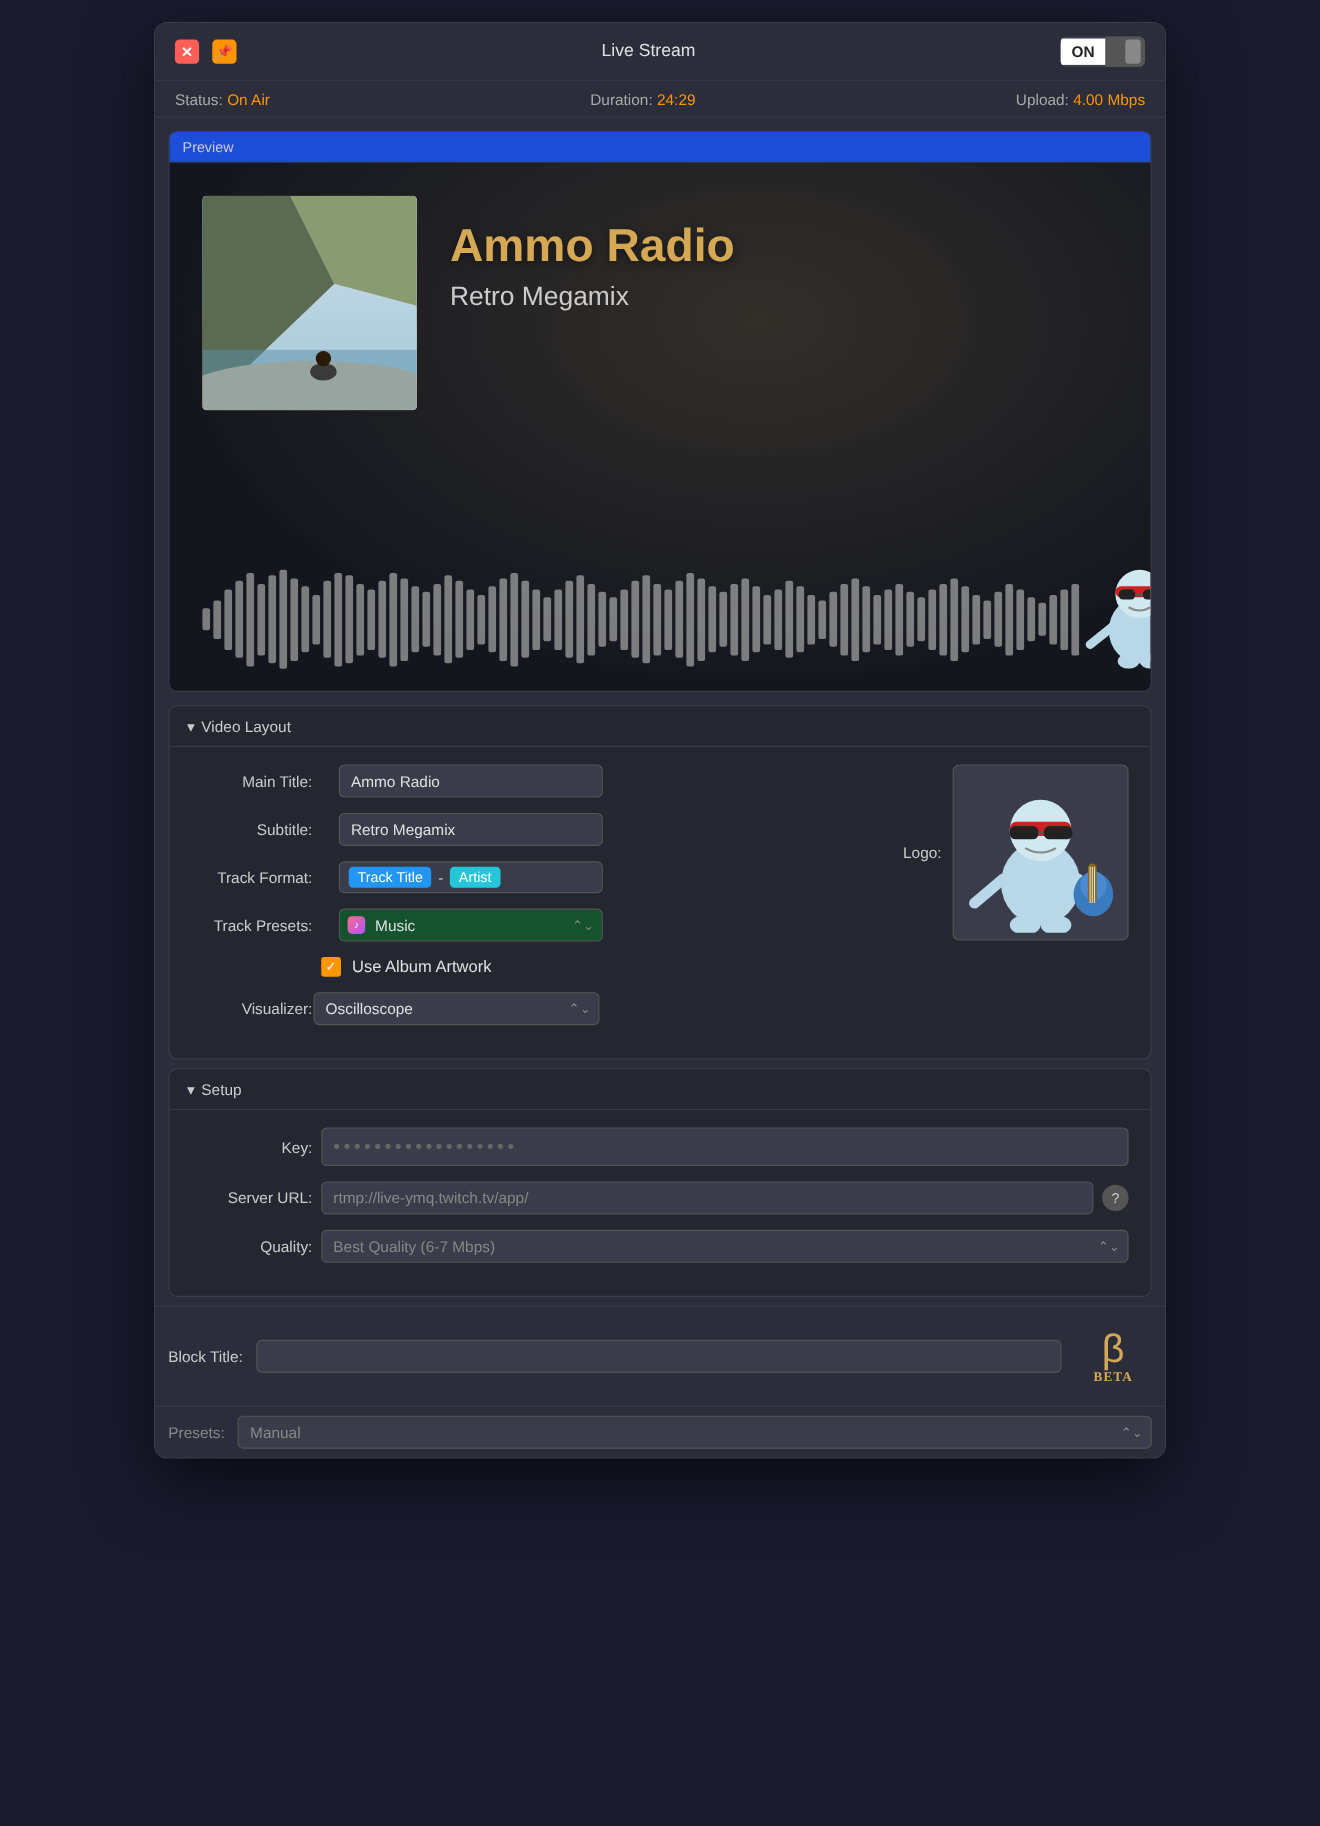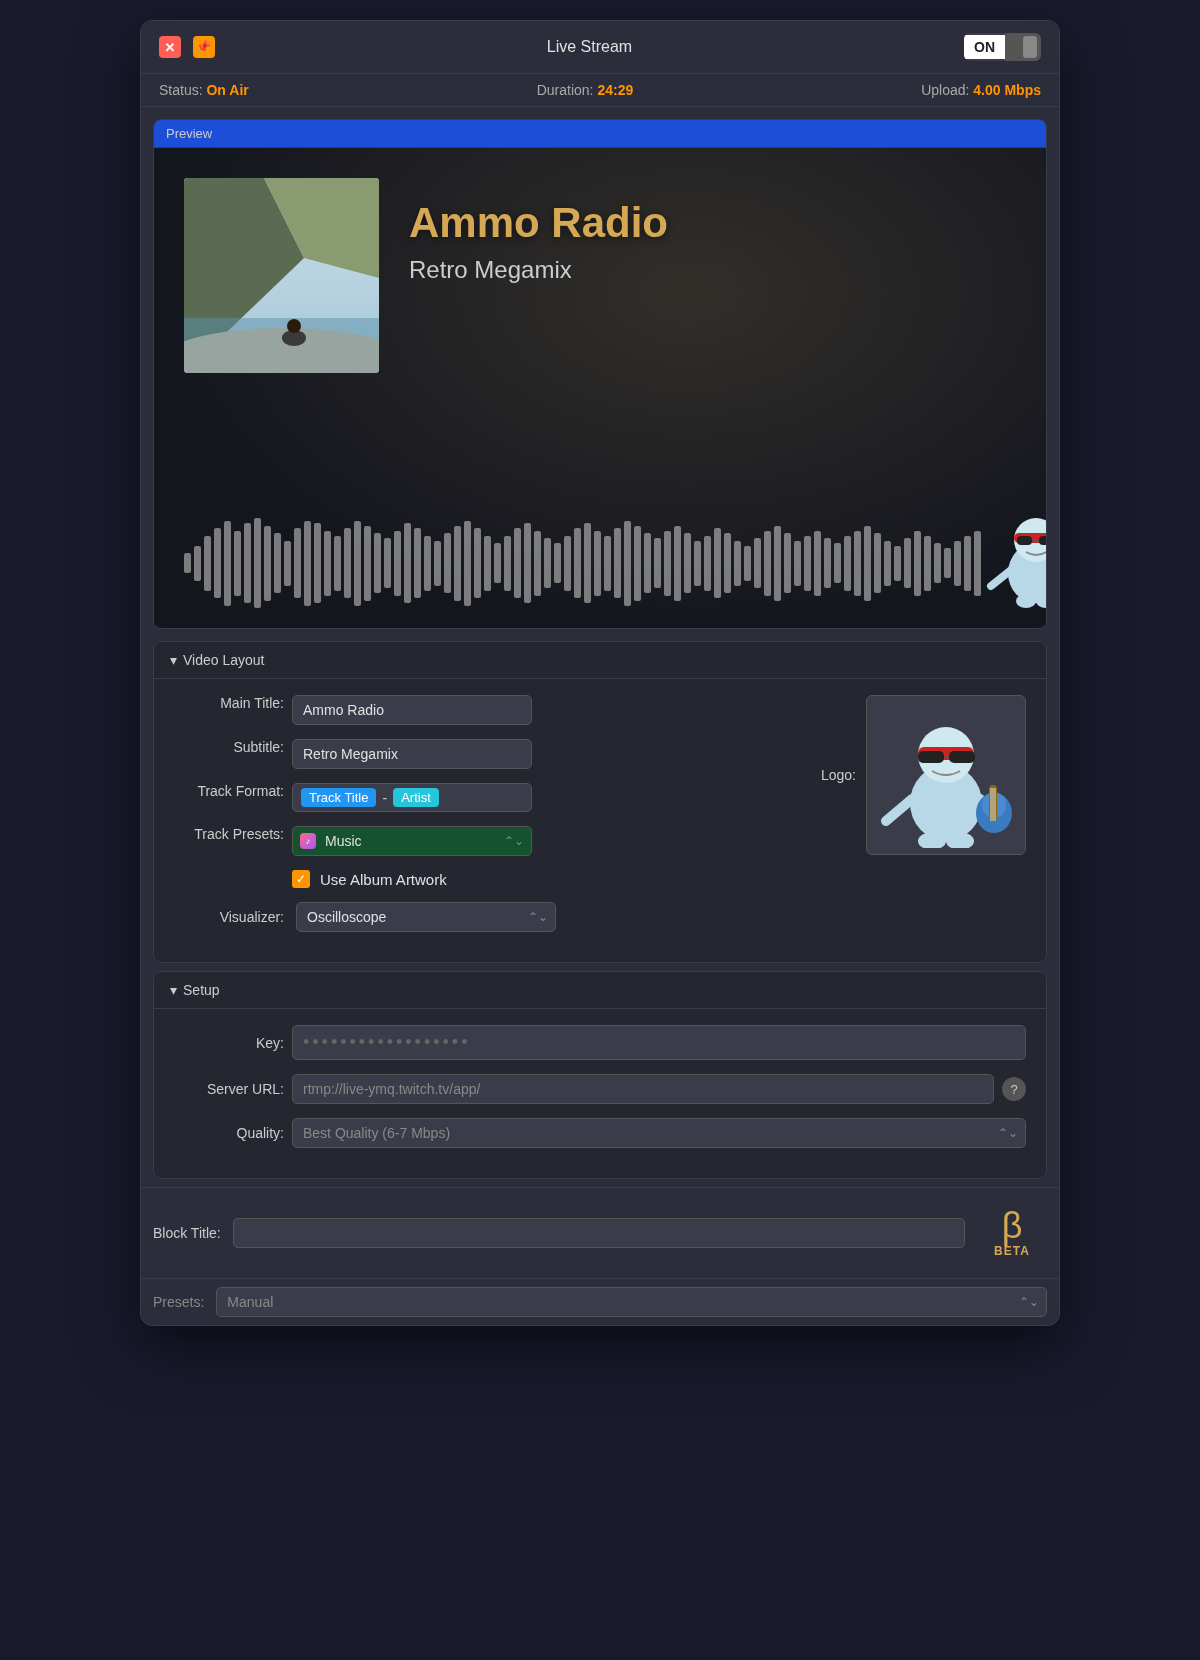--- a/index.html
+++ b/index.html
@@ -95,21 +95,21 @@
       justify-content: space-between;
       align-items: center;
       border-bottom: 1px solid #3a3c4a;
     }
     .status-item {
       font-size: 14px;
       color: #aaa;
     }
     .status-item span.value {
       color: #ff9500;
-      font-weight: 700;
+      font-weight: 400;
       text-align: center;
     }
     
     .preview-section {
       margin: 12px;
       border: 1px solid #3a3c4a;
       border-radius: 8px;
       overflow: hidden;
     }
     .preview-label {
@@ -229,22 +229,23 @@
       align-items: center;
       gap: 6px;
       cursor: pointer;
       border-bottom: 1px solid #3a3c4a;
     }
     .section-body {
       padding: 16px 20px;
     }
     .form-row {
       display: flex;
+      align-items: center;
       margin-bottom: 14px;
-      gap: 8px;
+      gap: 24px;
     }
     .form-label {
       color: #ccc;
       font-size: 14px;
       text-align: right;
       min-width: 110px;
       flex-shrink: 0;
     }
     .form-input {
       background: #3a3c4a;
@@ -472,20 +473,21 @@
     .beta-symbol {
       font-size: 36px;
       color: #d4a855;
       line-height: 1;
     }
     .beta-text {
       font-size: 12px;
       color: #d4a855;
       font-weight: 600;
       letter-spacing: 1px;
+      font-family: Liberation Serif, serif;
     }
     .presets-row {
       display: flex;
       align-items: center;
       padding: 8px 12px;
       gap: 12px;
       border-top: 1px solid #3a3c4a;
     }
     .presets-label {
       color: #888;
@@ -733,21 +735,21 @@
               <select class="form-select">
                 <option>Music</option>
               </select>
               <div class="select-arrow">⌃⌄</div>
             </div>
           </div>
           <div class="checkbox-row">
             <div class="checkbox-custom">✓</div>
             <div class="checkbox-label">Use Album Artwork</div>
           </div>
-          <div class="form-row" style="padding-left: 0; align-items: center; gap: 12px;">
+          <div class="form-row" style="padding-left: 0; align-items: center; gap: 1px;">
             <div style="min-width:110px; text-align:right;" class="visualizer-label">Visualizer:</div>
             <div class="visualizer-select-wrapper">
               <select class="visualizer-select">
                 <option>Oscilloscope</option>
                 <option>Waveform</option>
                 <option>Spectrum</option>
                 <option>None</option>
               </select>
               <div class="select-arrow">⌃⌄</div>
             </div>

